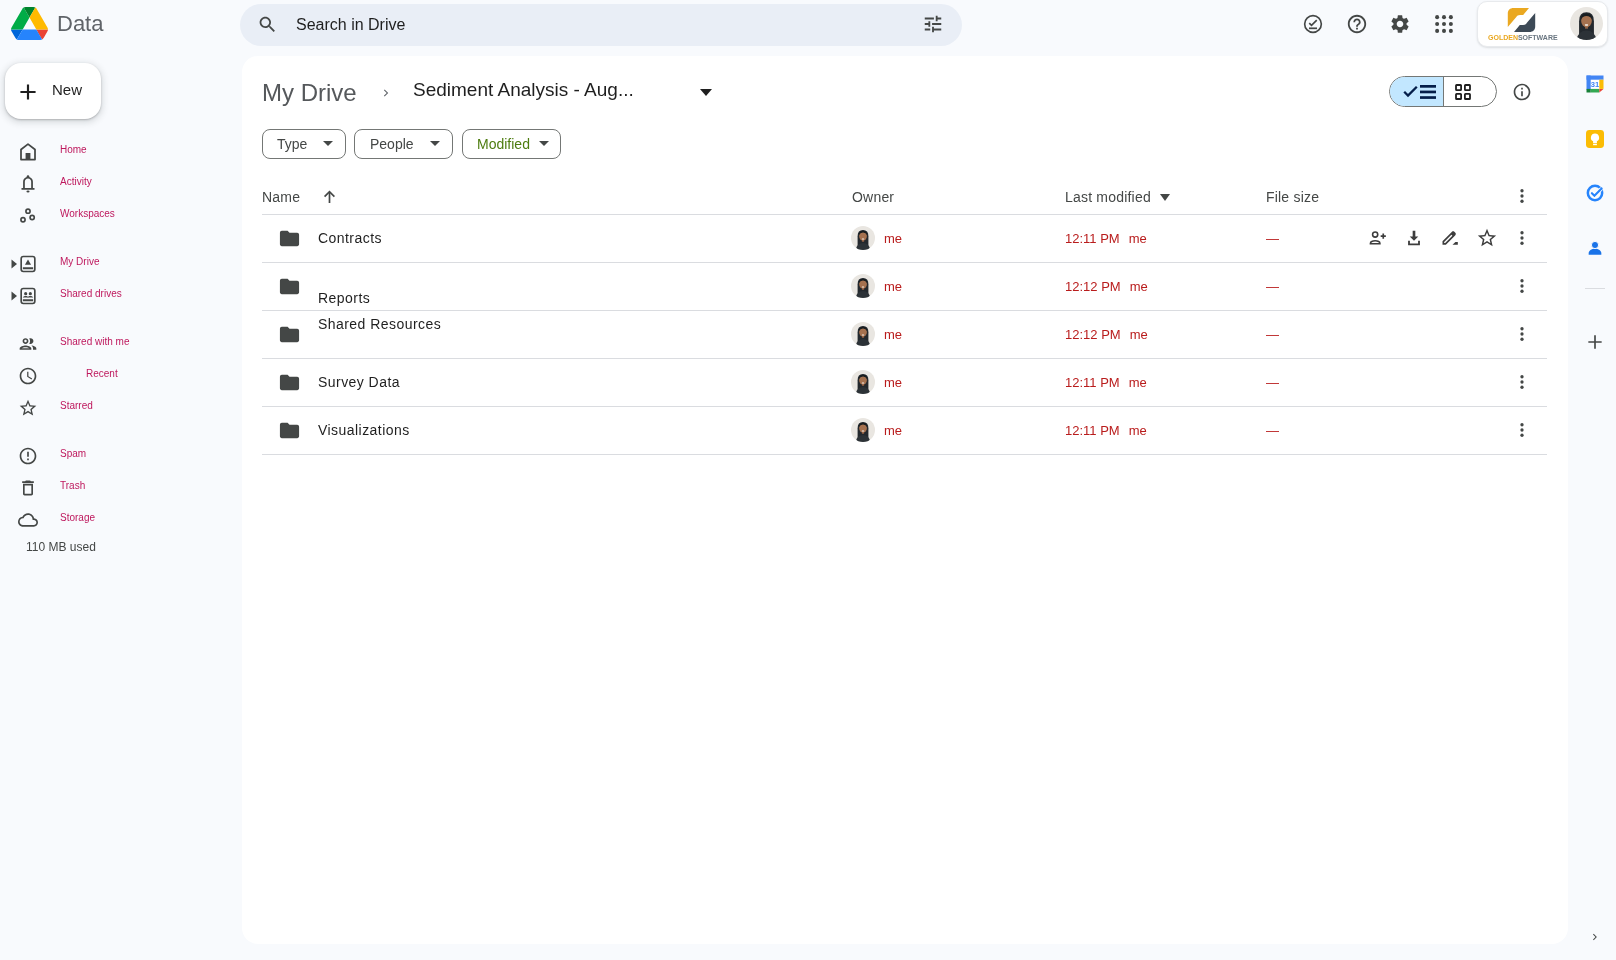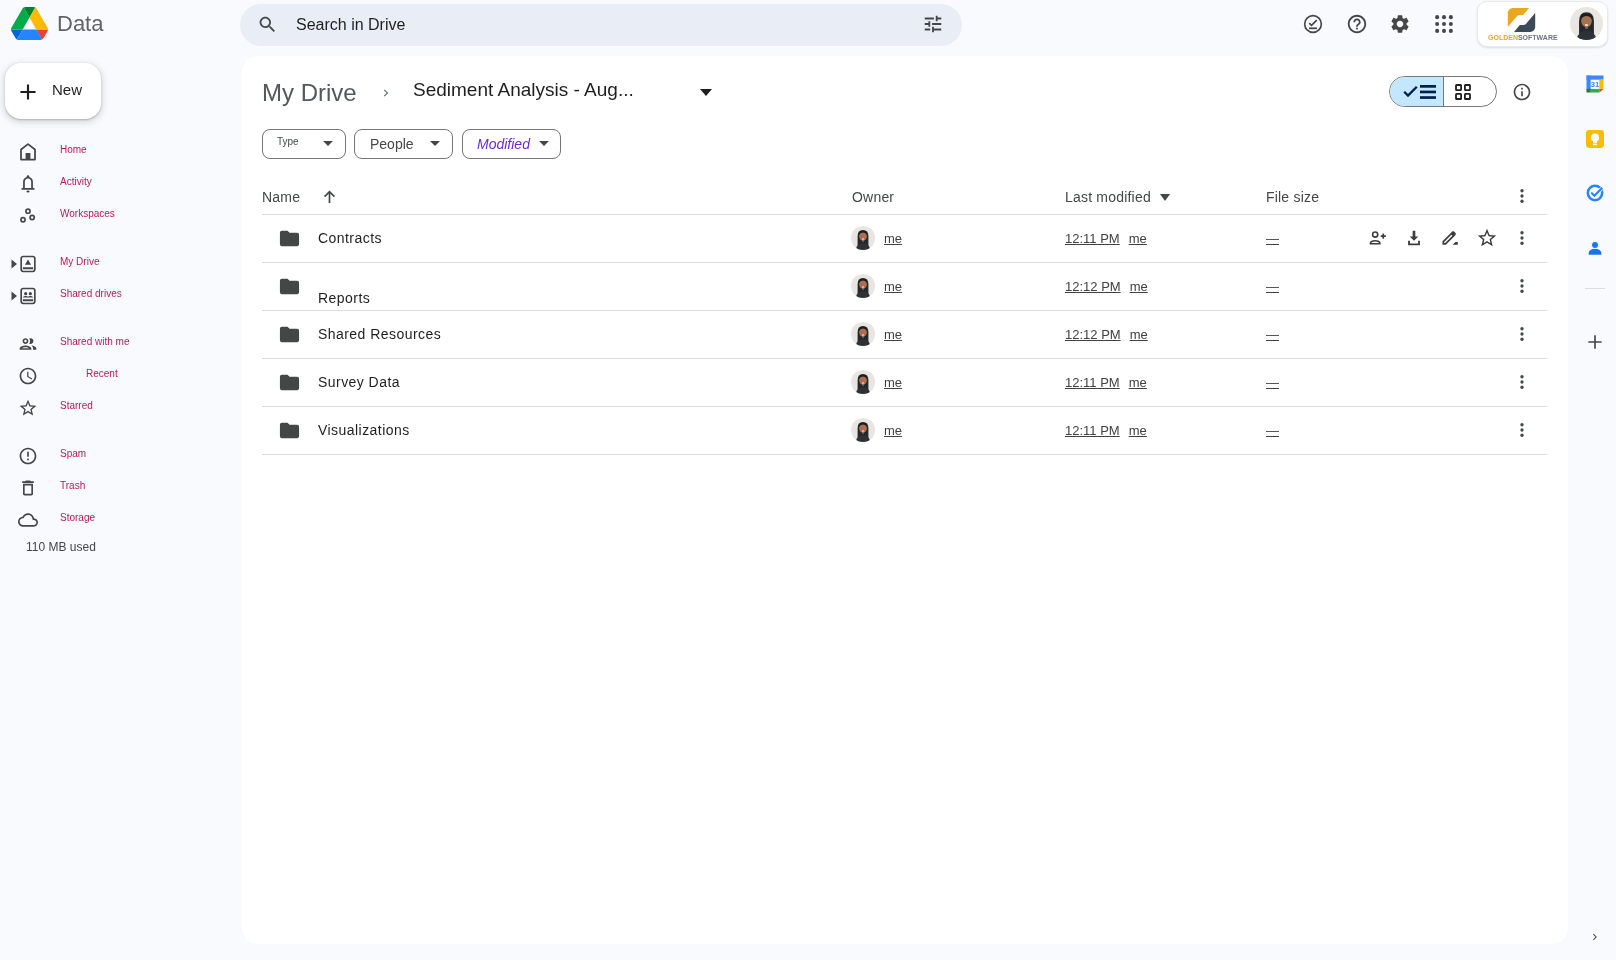--- a/index.html
+++ b/index.html
@@ -172,33 +172,33 @@
     <rect x="1" y="1" width="5.1" height="5.1" rx="0.6"></rect>
     <rect x="9.9" y="1" width="5.1" height="5.1" rx="0.6"></rect>
     <rect x="1" y="9.9" width="5.1" height="5.1" rx="0.6"></rect>
     <rect x="9.9" y="9.9" width="5.1" height="5.1" rx="0.6"></rect>
   </svg>
 <svg class="abs" style="left:1512px;top:82px;" width="20" height="20" viewBox="0 0 24 24" fill="#444746">
     <path d="M11 7h2v2h-2zm0 4h2v6h-2zm1-9C6.48 2 2 6.48 2 12s4.48 10 10 10 10-4.48 10-10S17.52 2 12 2zm0 18c-4.41 0-8-3.59-8-8s3.59-8 8-8 8 3.59 8 8-3.59 8-8 8z"></path>
   </svg>
 
 <div class="abs" style="left:262px;top:129px;width:84px;height:30px;border:1px solid #747775;border-radius:8px;"></div>
-<div class="abs" style="left:277px;top:136px;font-size:10px;color:#444746;">Type</div>
+<div class="abs" style="left:277px;top:136px;font-size:14px;color:#444746;">Type</div>
 <div class="abs" style="left:323px;top:141px;width:0;height:0;border-left:5px solid transparent;border-right:5px solid transparent;border-top:5.5px solid #444746;"></div>
 <div class="abs" style="left:354px;top:129px;width:99px;height:30px;border:1px solid #747775;border-radius:8px;"></div>
 <div class="abs" style="left:370px;top:136px;font-size:14px;color:#444746;">People</div>
 <div class="abs" style="left:430px;top:141px;width:0;height:0;border-left:5px solid transparent;border-right:5px solid transparent;border-top:5.5px solid #444746;"></div>
 <div class="abs" style="left:462px;top:129px;width:99px;height:30px;border:1px solid #747775;border-radius:8px;"></div>
-<div class="abs" style="left:477px;top:136px;font-size:14px;color:#6d28d9;font-style:italic;">Modified</div>
+<div class="abs" style="left:477px;top:136px;font-size:14px;color:#4d7c0f;">Modified</div>
 <div class="abs" style="left:539px;top:141px;width:0;height:0;border-left:5px solid transparent;border-right:5px solid transparent;border-top:5.5px solid #444746;"></div>
 
 <style>
   .hline { position:absolute; left:262px; width:1285px; height:1px; background:#dadce0; }
   .rowname { position:absolute; left:318px; font-size:14px; font-weight:500; letter-spacing:0.45px; color:#1f1f1f; }
-  .meta { position:absolute; font-size:13px; color:#404040;text-decoration:underline; }
+  .meta { position:absolute; font-size:13px; color:#b91c1c; }
   .hdr { position:absolute; font-size:14px; font-weight:500; letter-spacing:0.2px; color:#444746; }
   .dots3 { position:absolute; }
 </style>
 
 <div class="hdr" style="left:262px;top:189px;">Name</div>
 <svg class="abs" style="left:323px;top:190px;" width="13" height="14" viewBox="0 0 13 14" fill="none" stroke="#444746" stroke-width="1.7">
     <path d="M6.5 13 V2.2"></path>
     <path d="M1.6 6.6 6.5 1.7 11.4 6.6"></path>
   </svg>
 <div class="hdr" style="left:852px;top:189px;">Owner</div>
@@ -283,21 +283,21 @@
 <div class="meta" style="left:884px;top:279px;">me</div>
 <div class="meta" style="left:1065px;top:279px;">12:12 PM<span style="margin-left:9px;">me</span></div>
 <div class="meta" style="left:1266px;top:279px;">—</div>
 <svg class="abs" style="left:1513px;top:277px;" width="18" height="18" viewBox="0 0 24 24">
     <use href="#dotsv"></use>
   </svg>
 
 <svg class="abs" style="left:278px;top:323px;" width="23" height="23" viewBox="0 0 24 24">
     <use href="#folder"></use>
   </svg>
-<div class="rowname" style="top:326px;">Shared Resources</div>
+<div class="rowname" style="top:316px;">Shared Resources</div>
 <svg class="abs" style="left:851px;top:322px;" width="24" height="24" viewBox="0 0 24 24">
     <use href="#av24"></use>
   </svg>
 <div class="meta" style="left:884px;top:327px;">me</div>
 <div class="meta" style="left:1065px;top:327px;">12:12 PM<span style="margin-left:9px;">me</span></div>
 <div class="meta" style="left:1266px;top:327px;">—</div>
 <svg class="abs" style="left:1513px;top:325px;" width="18" height="18" viewBox="0 0 24 24">
     <use href="#dotsv"></use>
   </svg>
 

